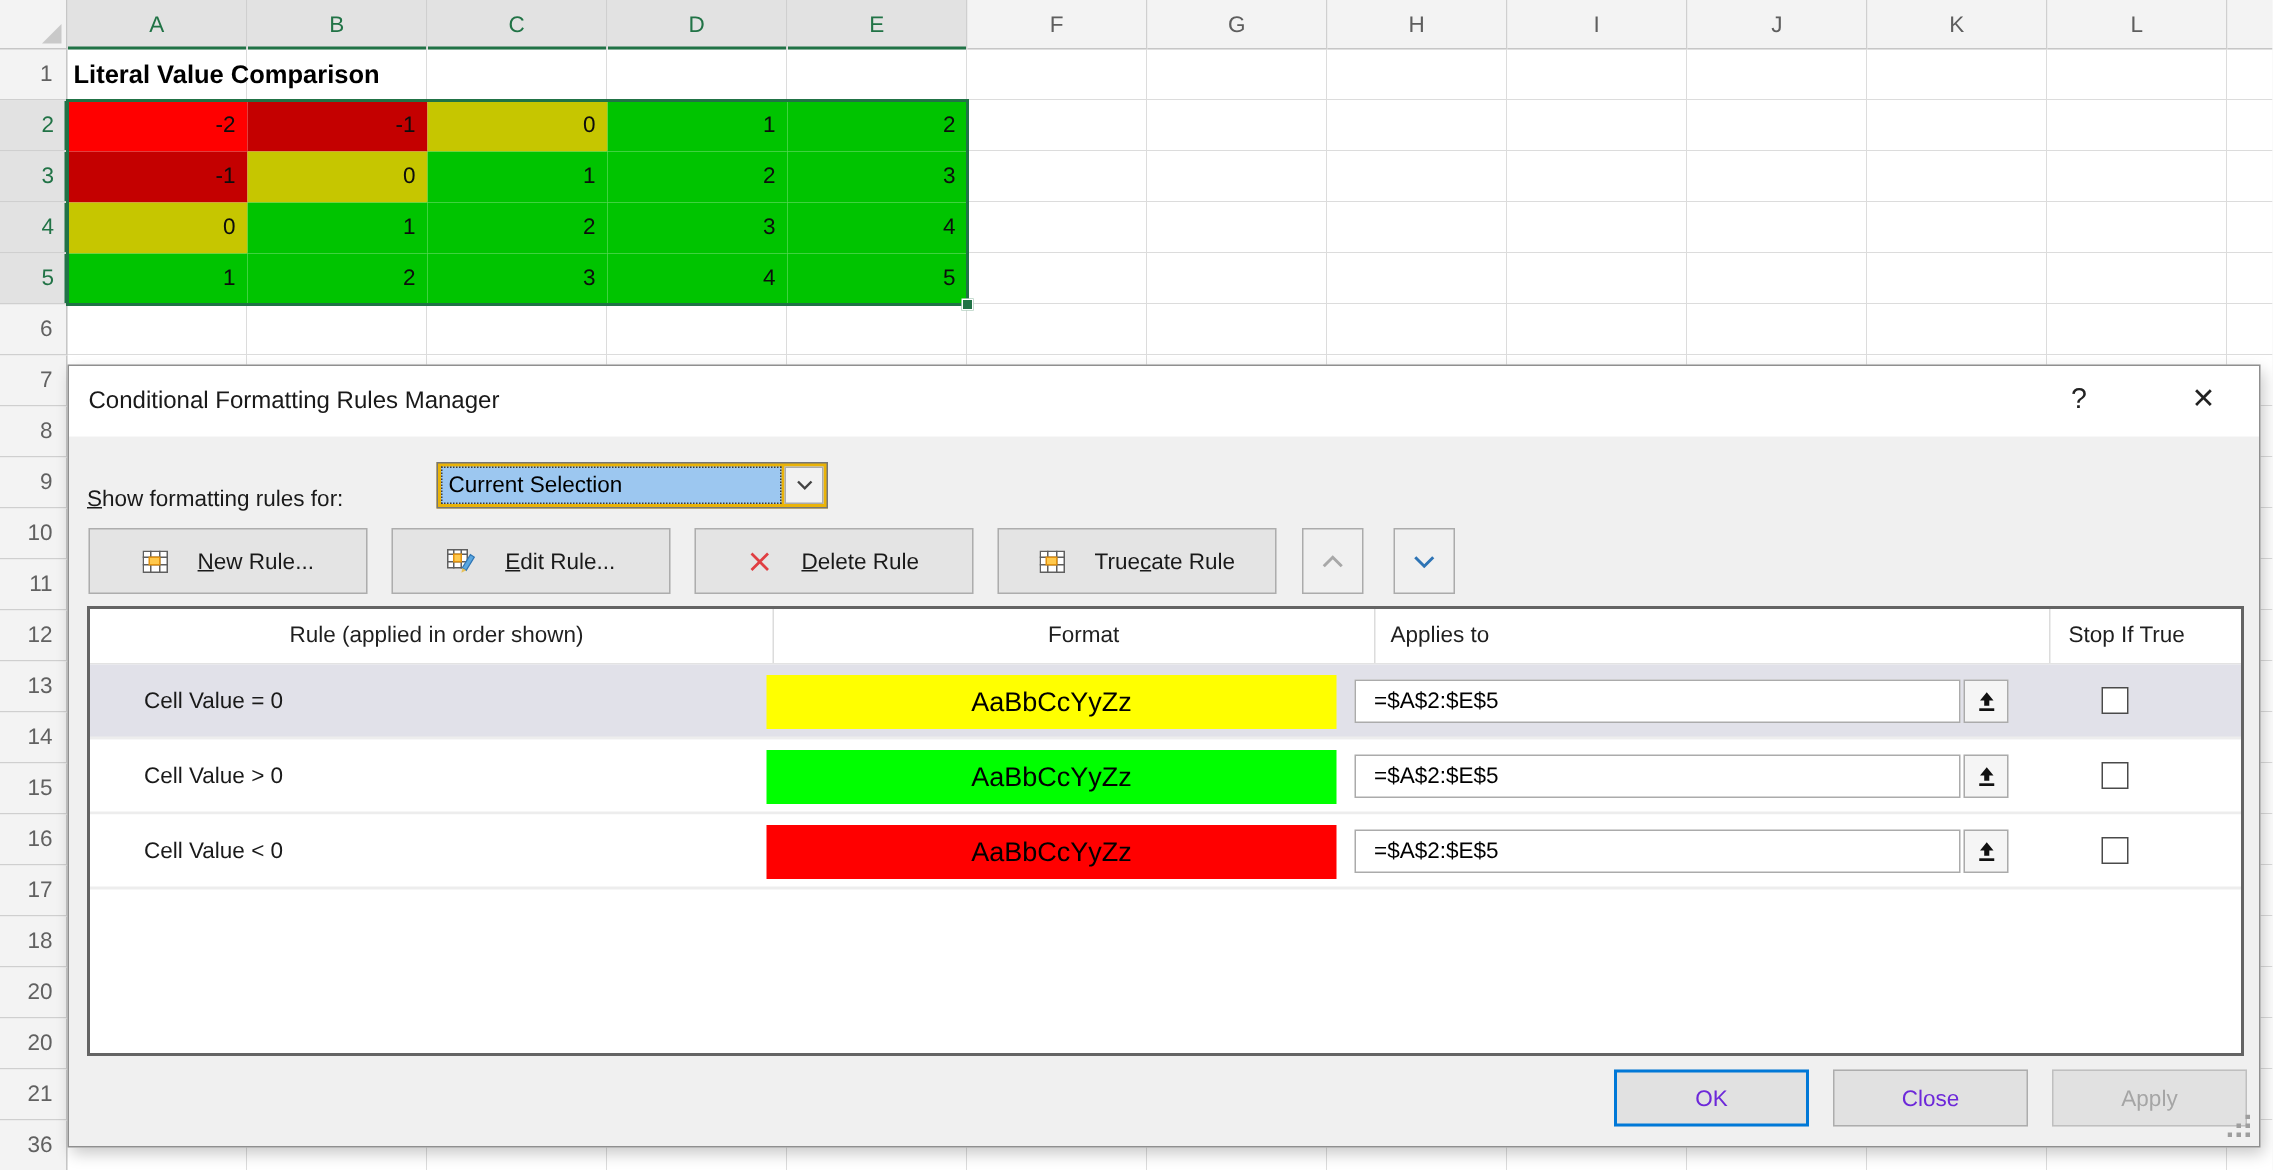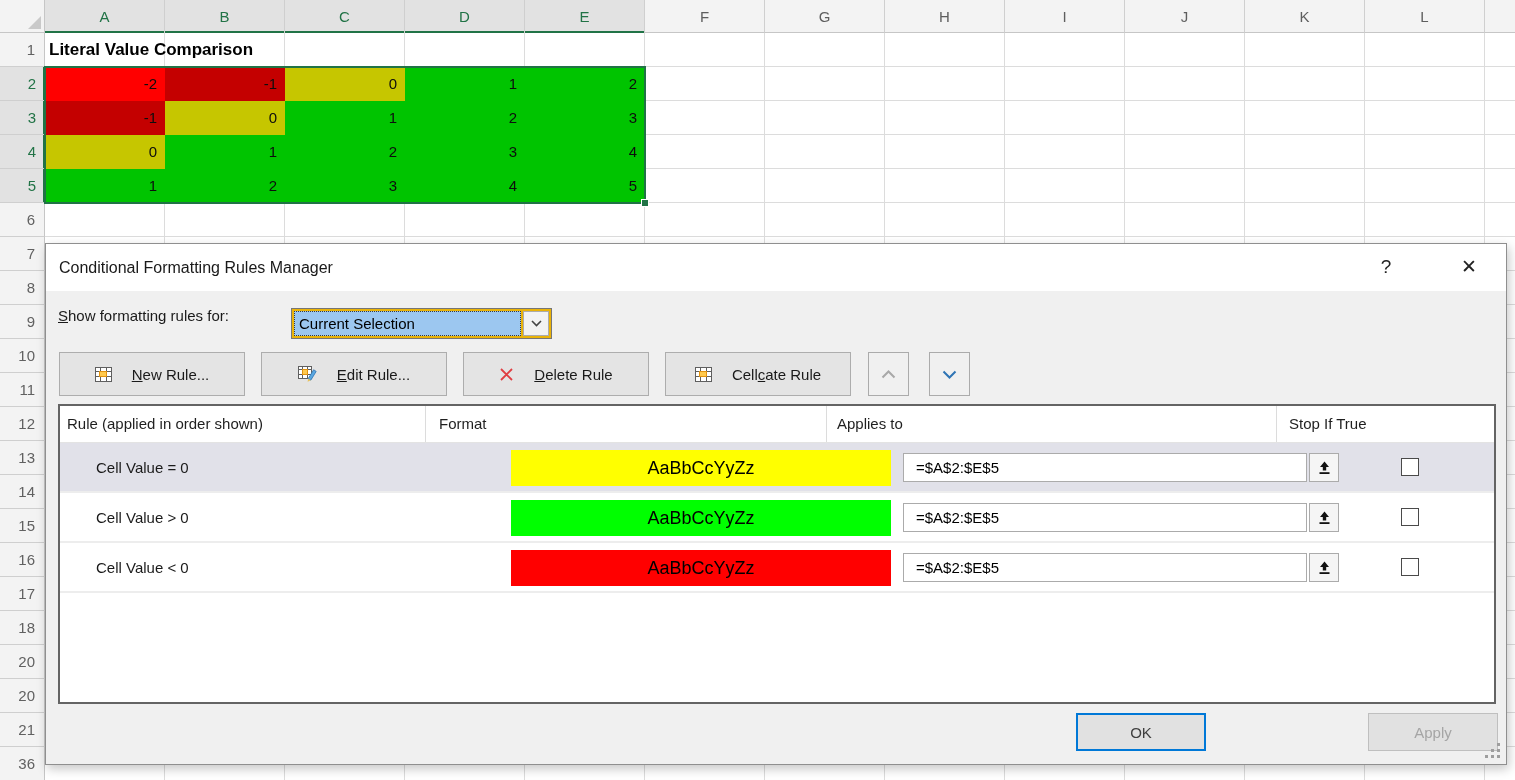--- a/index.html
+++ b/index.html
@@ -38,57 +38,57 @@
 
   
   #dialog { position:absolute; left:45px; top:243px; width:1462px; height:522px;
       background:#F0F0F0; border:1px solid #8F8F8F; box-shadow:2px 4px 10px rgba(0,0,0,.22); }
   .titlebar { position:absolute; left:0; top:0; width:100%; height:47px; background:#fff; }
   .dlg-title { position:absolute; left:13px; top:0; line-height:47px; font-size:16px; color:#191919; }
   .dlg-help, .dlg-close { position:absolute; top:0; height:47px; line-height:45px; text-align:center;
       font-size:19px; font-weight:300; color:#222; cursor:default; }
   .dlg-help { left:1318px; width:44px; }
   .dlg-close { left:1400px; width:46px; }
-  .show-label { position:absolute; left:12px; top:56px; height:31px; line-height:31px; font-size:15px; }
+  .show-label { position:absolute; left:12px; top:73px; height:31px; line-height:31px; font-size:15px; }
   .u { text-decoration:underline; }
   .combo { position:absolute; left:245px; top:64px; width:261px; height:31px; background:#eab308;
       border:1px solid #767676; display:flex; padding:2px;justify-content:center; }
   .combo-val { flex:1; background:#9CC7F0; outline:1px dotted #3a3a3a; outline-offset:-1px;
       font-size:15px; padding-left:5px; line-height:25px; color:#000; }
   .combo-btn { width:26px; margin-left:2px; border:1px solid #ABABAB; background:#F2F2F2;
       display:flex; align-items:center; justify-content:center; }
   .tbtn { position:absolute; top:108px; height:44px; width:186px; background:#E4E4E4;
       border:1px solid #ADADAD; font-family:inherit; font-size:15px; color:#1a1a1a;
       display:flex; align-items:center; justify-content:center; gap:20px; cursor:default; }
   #btn-new { left:13px; } #btn-edit { left:215px; } #btn-del { left:417px; } #btn-dup { left:619px; }
   .sqbtn { position:absolute; top:108px; height:44px; width:41px; background:#F0F0F0;
       border:1px solid #ABABAB; display:flex; align-items:center; justify-content:center; }
   #btn-up { left:822px; } #btn-down { left:883px; }
   #rule-list { position:absolute; left:12px; top:160px; width:1438px; height:300px;
       background:#fff; border:2px solid #646464; }
   .lheader { display:flex; height:37px; border-bottom:1px solid #E3E3E3; font-size:15px; color:#1f1f1f; }
   .lheader > div { line-height:36px; }
-  .lh-rule { width:366px; padding-left:7px; border-right:1px solid #DCDCDC; }
-  .lh-format { width:401px; padding-left:13px; border-right:1px solid #DCDCDC; }
+  .lh-rule { width:456px; padding-left:7px; border-right:1px solid #DCDCDC;text-align:center; }
+  .lh-format { width:401px; padding-left:13px; border-right:1px solid #DCDCDC;text-align:center; }
   .lh-applies { width:450px; padding-left:10px; border-right:1px solid #DCDCDC; }
   .lh-stop { flex:1; padding-left:12px; }
   .lrow { position:relative; height:50px; border-bottom:2px solid #EDEDED; background:#fff; }
   .lrow.sel { background:#E1E1E9; }
   .rule-name { position:absolute; left:36px; top:0; line-height:50px; font-size:15px; }
   .swatch { position:absolute; left:451px; top:7px; width:380px; height:36px; color:#000;
       font-size:18px; text-align:center; line-height:36px; }
   .applies { position:absolute; left:843px; top:10px; width:404px; height:29px; background:#fff;
       border:1px solid #ABABAB; font-size:15px; padding-left:12px; line-height:27px; color:#000;
       font-family:inherit; }
   .refedit { position:absolute; left:1249px; top:10px; width:30px; height:29px; background:#F5F5F5;
       border:1px solid #ABABAB; display:flex; align-items:center; justify-content:center; }
   .stopchk { position:absolute; left:1341px; top:15px; width:18px; height:18px; background:#fff;
       border:1px solid #4A4A4A; }
   .fbtn { position:absolute; top:469px; width:130px; height:38px; background:#E1E1E1;
-      border:1px solid #ADADAD; font-family:inherit; font-size:15px; color:#404040; cursor:default; }
+      border:1px solid #ADADAD; font-family:inherit; font-size:15px; color:#6d28d9; cursor:default; }
   #btn-ok { left:1030px; border:2px solid #0078D7; }
   #btn-close2 { left:1176px; }
   #btn-apply { left:1322px; border:1px solid #BFBFBF; color:#A5A5A5; }
   #grip { position:absolute; right:5px; bottom:5px; }
 </style>
 </head>
 <body>
 
 <div id="sheet">
   <div id="grid-bg"></div>
@@ -221,21 +221,21 @@
 
   <button class="tbtn" id="btn-dup">
     <svg width="17" height="15" viewBox="0 0 17 15">
         <rect x="0.5" y="0.5" width="16" height="14" fill="#fff" stroke="#5f5f5f"></rect>
         <line x1="0" y1="4.5" x2="17" y2="4.5" stroke="#5f5f5f"></line>
         <line x1="0" y1="9.5" x2="17" y2="9.5" stroke="#5f5f5f"></line>
         <line x1="5.5" y1="0" x2="5.5" y2="15" stroke="#5f5f5f"></line>
         <line x1="11.5" y1="0" x2="11.5" y2="15" stroke="#5f5f5f"></line>
         <rect x="4.5" y="4.5" width="7" height="5" fill="#FFC94D" stroke="#E2920E"></rect>
       </svg>
-    <span><span>Cell</span><span class="u">c</span><span>ate Rule</span></span>
+    <span><span>True</span><span class="u">c</span><span>ate Rule</span></span>
   </button>
 
   <div class="sqbtn" id="btn-up">
     <svg width="15" height="9" viewBox="0 0 15 9">
         <polyline points="1.5,7.5 7.5,1.5 13.5,7.5" stroke="#A8A8A8" stroke-width="2" fill="none"></polyline>
       </svg>
   </div>
   <div class="sqbtn" id="btn-down">
     <svg width="15" height="9" viewBox="0 0 15 9">
         <polyline points="1.5,1.5 7.5,7.5 13.5,1.5" stroke="#2E74B5" stroke-width="2" fill="none"></polyline>
@@ -284,20 +284,21 @@
         <svg width="13" height="14" viewBox="0 0 13 14">
             <path d="M6.5 0.5 L11 6 H8.2 V9.5 H4.8 V6 H2 Z" fill="#111"></path>
             <rect x="1.5" y="11.2" width="10" height="1.8" fill="#111"></rect>
           </svg>
       </div>
       <div class="stopchk"></div>
     </div>
   </div>
 
   <button class="fbtn" id="btn-ok">OK</button>
+  <button class="fbtn" id="btn-close2">Close</button>
   <button class="fbtn" id="btn-apply" disabled="">Apply</button>
 
   <svg id="grip" width="16" height="16" viewBox="0 0 16 16">
       <rect x="12" y="0" width="3" height="3" fill="#9E9E9E"></rect>
       <rect x="6" y="6" width="3" height="3" fill="#9E9E9E"></rect>
       <rect x="12" y="6" width="3" height="3" fill="#9E9E9E"></rect>
       <rect x="0" y="12" width="3" height="3" fill="#9E9E9E"></rect>
       <rect x="6" y="12" width="3" height="3" fill="#9E9E9E"></rect>
       <rect x="12" y="12" width="3" height="3" fill="#9E9E9E"></rect>
     </svg>

